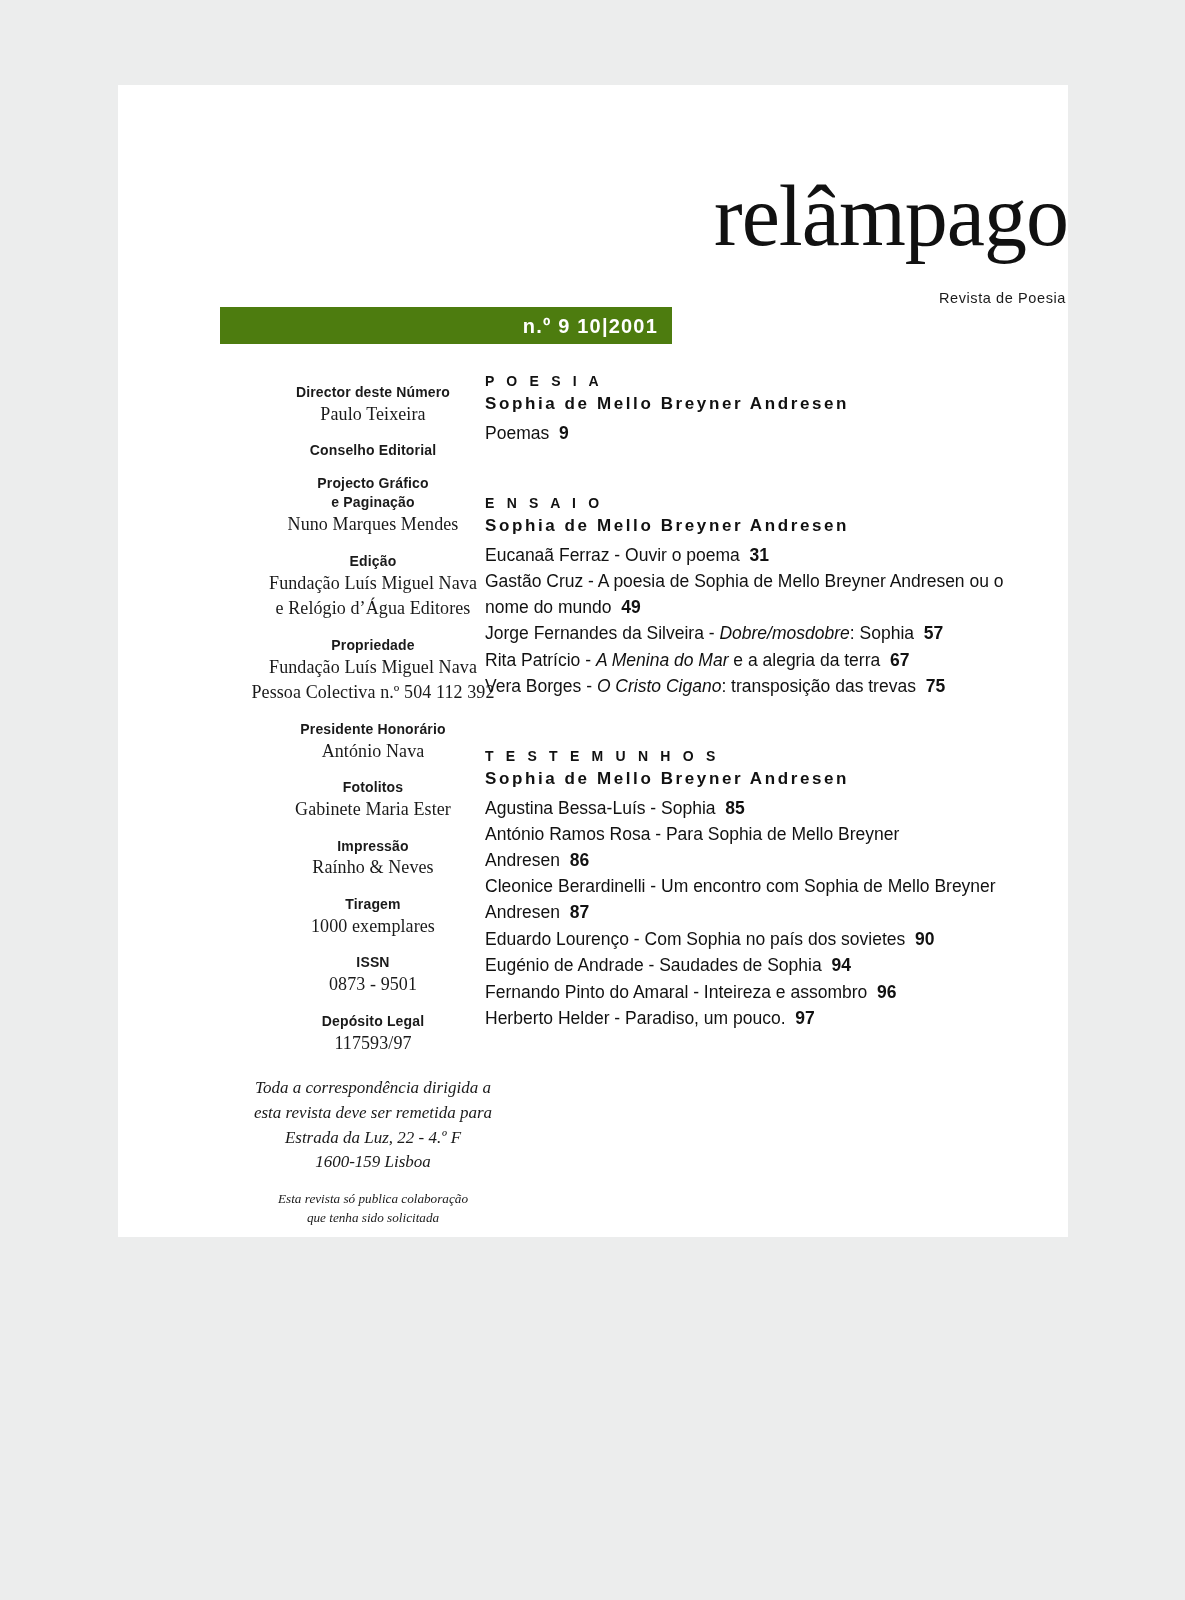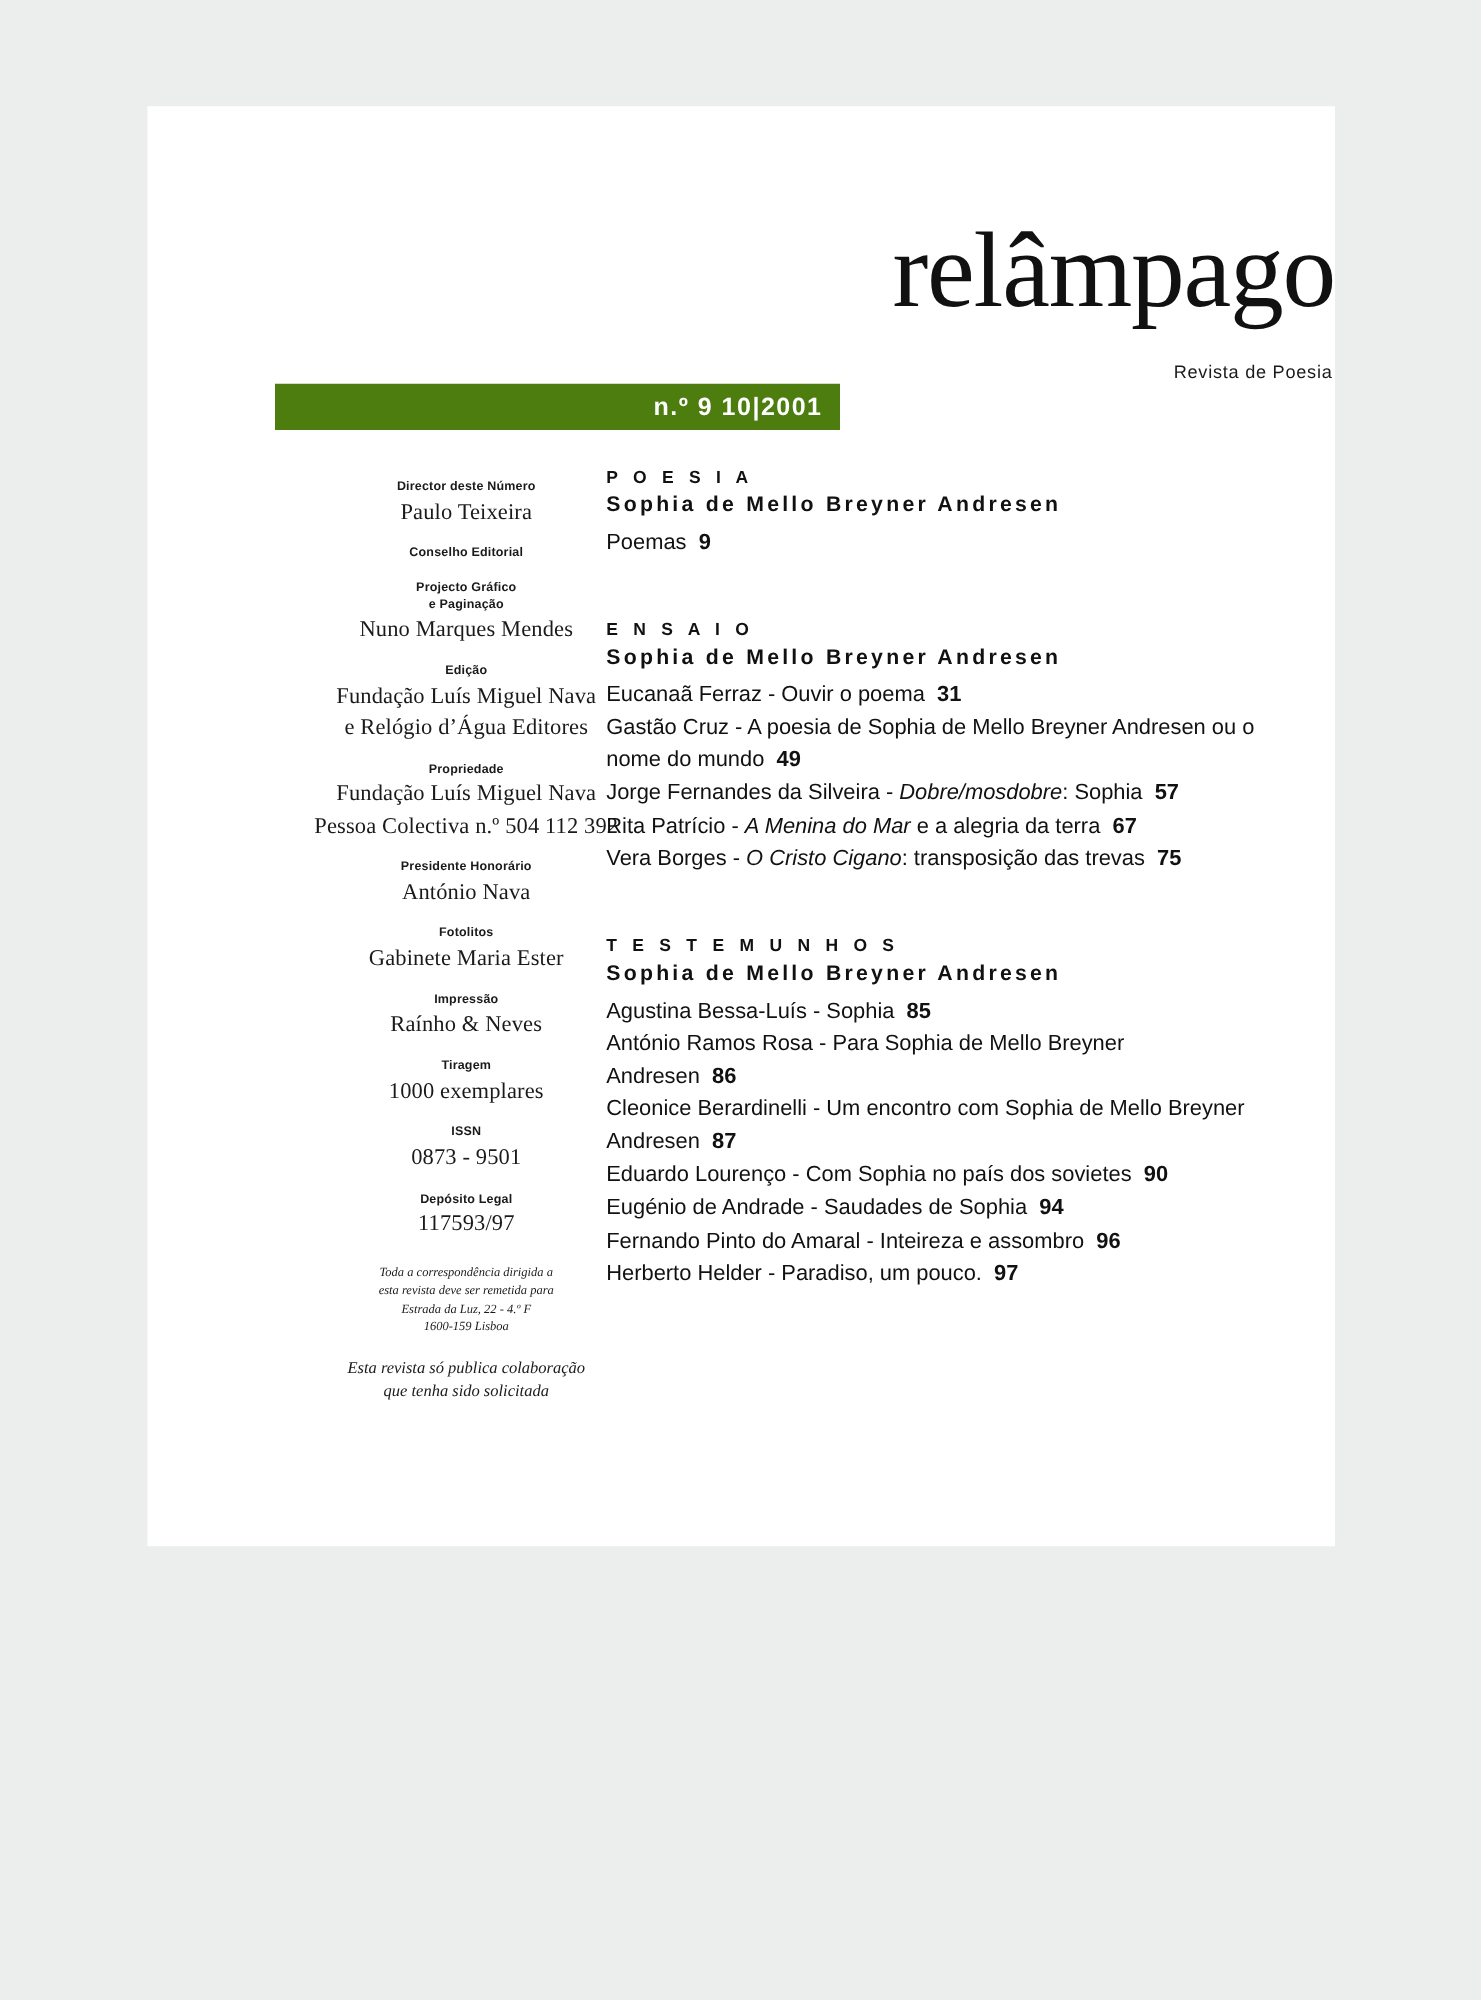--- a/index.html
+++ b/index.html
@@ -79,35 +79,35 @@
     top: 298px;
     width: 330px;
     text-align: center;
     color: #1a1a1a;
   }
   .colophon .blk {
     margin-bottom: 14px;
   }
   .colophon .lbl {
     font-family: "Liberation Sans", sans-serif;
-    font-size: 10px;
+    font-size: 14px;
     font-weight: bold;
     letter-spacing: 0.15px;
     line-height: 1.35;
   }
   .colophon .val {
     font-family: Liberation Serif, serif;
     font-size: 18px;
     line-height: 1.42;
     letter-spacing: 0.1px;
   }
   .colophon .note {
     font-family: "Liberation Serif", serif;
     font-style: italic;
-    font-size: 10px;
+    font-size: 17px;
     line-height: 1.45;
     margin-top: 20px;
   }
   .colophon .note2 {
     font-family: "Liberation Serif", serif;
     font-style: italic;
     font-size: 13.2px;
     line-height: 1.45;
     margin-top: 14px;
   }

